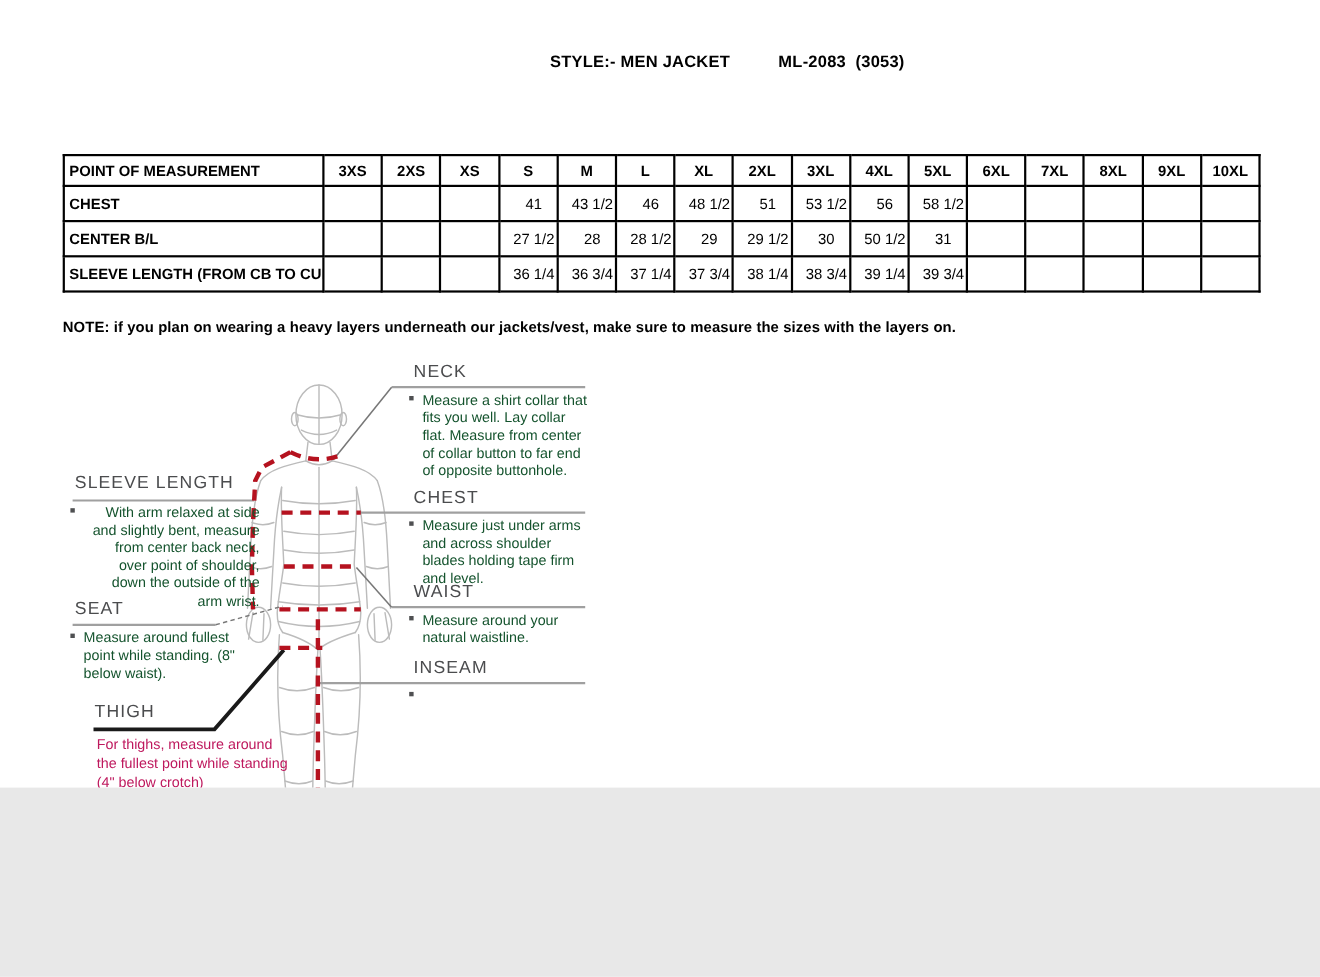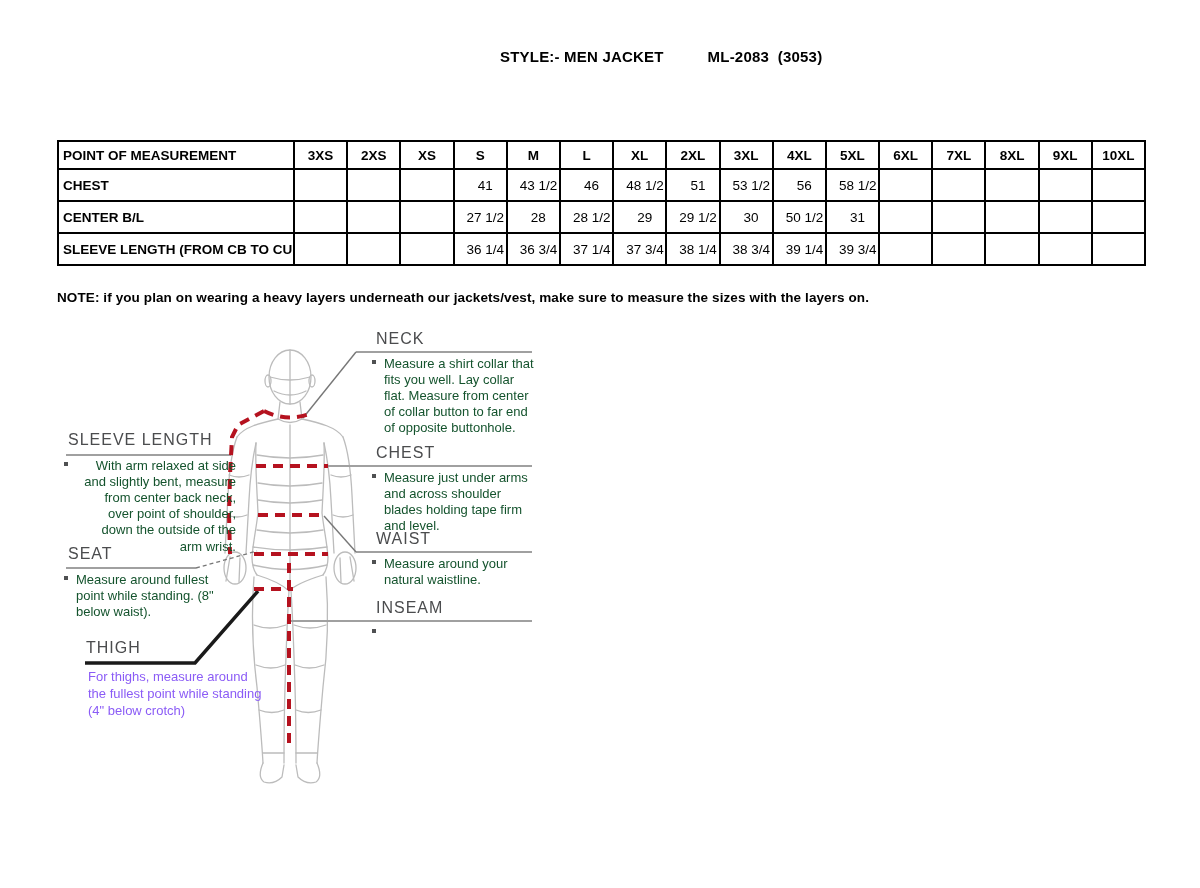--- a/index.html
+++ b/index.html
@@ -1,18 +1,18 @@
 <!DOCTYPE html>
 <html><head>
 <meta charset="utf-8">
 <style>
   * { margin:0; padding:0; box-sizing:border-box; }
   body { background:#e8e8e8; font-family:"Liberation Sans", sans-serif; }
   .page {
-    position:relative; width:1200px; height:888px; background:#ffffff;
+    position:relative; width:1200px; height:716px; background:#ffffff;
     margin:0 auto; overflow:hidden; color:#000;
   }
   
   .doc-title {
     position:absolute; top:48px; left:500px; display:flex; gap:44px;
     font-weight:bold; font-size:15px; letter-spacing:0.2px;
   }
   .doc-title span { white-space:pre; }
 
   
@@ -46,21 +46,21 @@
     font-size:16px; letter-spacing:1px; color:#4b4c4e; font-weight:normal;
   }
   .g-text {
     position:absolute; font-size:13px; line-height:1.24; color:#14532d;
   }
   .g-text.bulleted { padding-left:12px; }
   .bullet-square {
     position:absolute; left:0; top:4px; width:4px; height:4px; background:#4f5052;
     display:inline-block;
   }
-  .g-text.plain { color:#8b5cf6; font-size:13px; line-height:1.3; }
+  .g-text.plain { color:#be185d; font-size:13px; line-height:1.3; }
 </style>
 </head>
 <body>
 
 <div class="page">
 
   <div class="doc-title">
     <span>STYLE:- MEN JACKET</span>
     <span>ML-2083  (3053)</span>
   </div>

